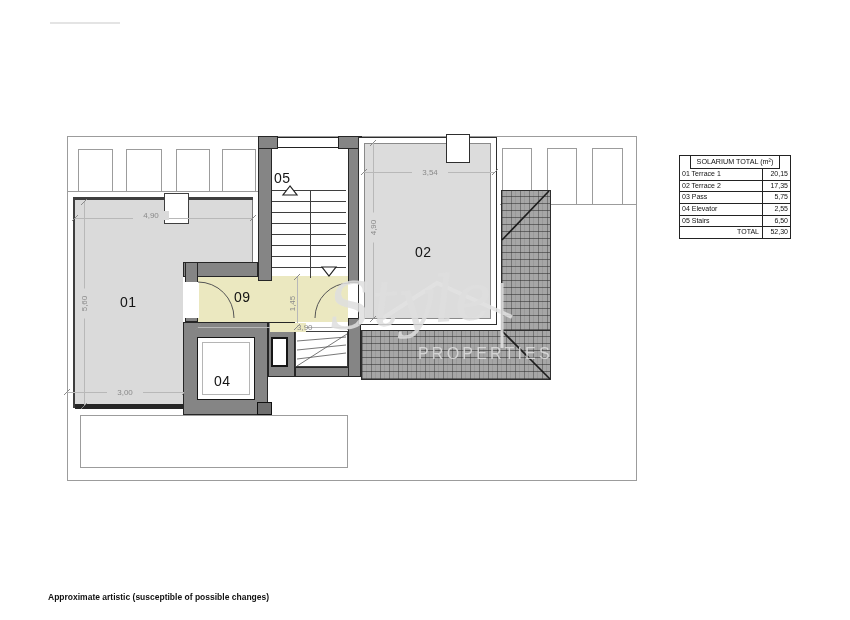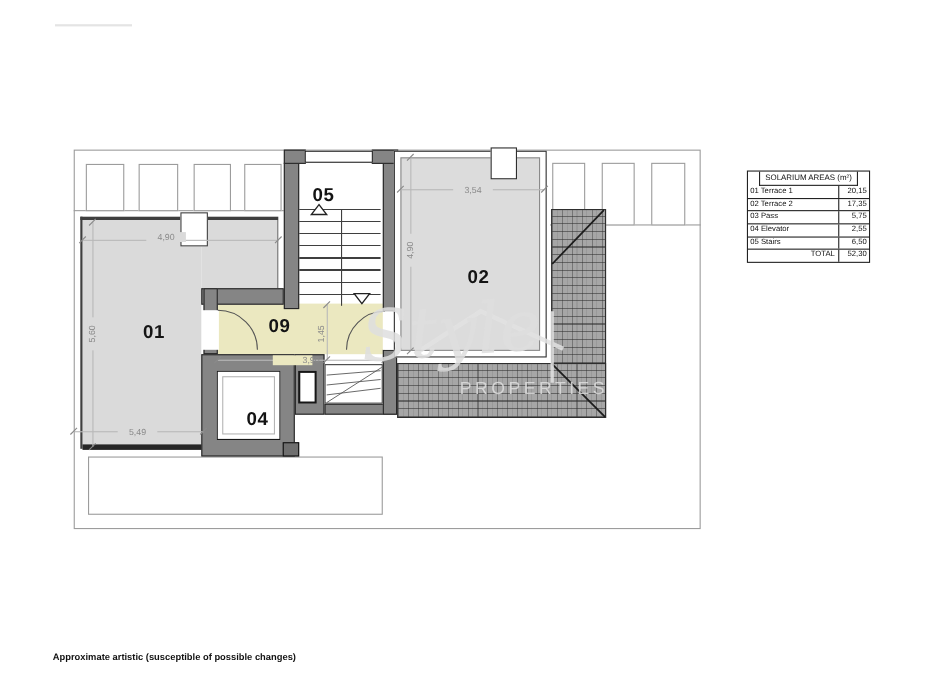--- a/index.html
+++ b/index.html
@@ -18,21 +18,21 @@
   .pergola{background:#fff;border:1px solid #9c9c9c;}
   .roof{background-color:#a6a6a6;border:1px solid #2e2e2e;
     background-image:
       repeating-linear-gradient(0deg, rgba(45,45,45,.55) 0 1px, transparent 1px 7px),
       repeating-linear-gradient(90deg, rgba(45,45,45,.40) 0 1px, transparent 1px 9px),
       repeating-linear-gradient(90deg, transparent 0 4px, rgba(130,130,130,.35) 4px 5px, transparent 5px 9px);}
   .treads{background-image:repeating-linear-gradient(180deg,#3f3f3f 0 1px,transparent 1px 11px);}
   .dimline{background:#b8b8b8;}
   .dimlabel{color:#8a8a8a;font-size:8px;line-height:9px;text-align:center;white-space:nowrap;}
   .rot{transform:rotate(-90deg);transform-origin:center;}
-  .roomlabel{color:#141414;font-size:17px;font-weight:bold;text-align:right;
+  .roomlabel{color:#141414;font-size:14px;font-weight:normal;text-align:left;
              letter-spacing:.5px;line-height:12px;}
   
   .area-table{left:679px;top:155px;width:112px;border:1px solid #222;background:#fff;
               font-size:7px;color:#111;}
   .tbl-title{height:12px;line-height:12px;text-align:center;margin:0 10px;
              border-left:1px solid #222;border-right:1px solid #222;border-bottom:1px solid #222;
              font-size:7.2px;}
   .tbl-row{display:flex;height:10.7px;line-height:10.7px;border-bottom:1px solid #222;}
   .tbl-row:last-child{border-bottom:none;}
   .tbl-row .lbl{flex:1;padding-left:2px;border-right:1px solid #222;}
@@ -111,22 +111,22 @@
 <div class="abs dimline" style="left:75px;top:218px;width:178px;height:1px;"></div>
 <div class="abs dimline" style="left:84px;top:202px;width:1px;height:204px;"></div>
 <div class="abs dimline" style="left:67px;top:392px;width:118px;height:1px;"></div>
 <div class="abs dimline" style="left:198px;top:327px;width:152px;height:1px;"></div>
 <div class="abs dimline" style="left:297px;top:277px;width:1px;height:50px;"></div>
 <div class="abs dimline" style="left:364px;top:172px;width:131px;height:1px;"></div>
 <div class="abs dimline" style="left:373px;top:143px;width:1px;height:176px;"></div>
 
 <div class="abs dimlabel area-gray" style="left:133px;top:211px;width:36px;">4,90</div>
 <div class="abs dimlabel area-gray rot" style="left:69px;top:299px;width:30px;">5,60</div>
-<div class="abs dimlabel area-gray" style="left:107px;top:388px;width:36px;">5,49</div>
-<div class="abs dimlabel area-yellow" style="left:248px;top:323px;width:36px;padding-left:27px;">3,90</div>
+<div class="abs dimlabel area-gray" style="left:107px;top:388px;width:36px;">3,00</div>
+<div class="abs dimlabel area-yellow" style="left:270px;top:323px;width:36px;padding-left:27px;">3,90</div>
 <div class="abs dimlabel area-yellow rot" style="left:277px;top:299px;width:30px;">1,45</div>
 <div class="abs dimlabel area-gray2" style="left:412px;top:168px;width:36px;">3,54</div>
 <div class="abs dimlabel area-gray2 rot" style="left:358px;top:223px;width:30px;">4,90</div>
 
 <div class="abs roomlabel" style="left:120px;top:296px;width:30px;">01</div>
 <div class="abs roomlabel" style="left:415px;top:246px;width:30px;">02</div>
 <div class="abs roomlabel" style="left:234px;top:291px;width:30px;">09</div>
 <div class="abs roomlabel" style="left:214px;top:375px;width:30px;">04</div>
 <div class="abs roomlabel" style="left:274px;top:172px;width:30px;">05</div>
 
@@ -169,21 +169,21 @@
 <div class="abs watermark" style="left:270px;top:262px;width:280px;height:110px;">
   <svg width="280" height="110" viewBox="0 0 280 110" style="position:absolute;left:0;top:0;">
     <polyline points="107,60 167,21 242,55" fill="none" stroke="#e3e3e3" stroke-width="4"></polyline>
     <line x1="232" y1="21" x2="232" y2="86" stroke="#e3e3e3" stroke-width="3"></line>
   </svg>
   <div class="wm-script" style="left:58px;top:8px;">Style</div>
   <div class="wm-caption" style="left:148px;top:83px;">PROPERTIES</div>
 </div>
 
 <div class="abs area-table">
-  <div class="tbl-title">SOLARIUM  AREAS (m²)</div>
+  <div class="tbl-title">SOLARIUM  TOTAL (m²)</div>
   <div class="tbl-row">
     <span class="lbl">01 Terrace 1</span>
     <span class="val">20,15</span>
   </div>
   <div class="tbl-row">
     <span class="lbl">02 Terrace 2</span>
     <span class="val">17,35</span>
   </div>
   <div class="tbl-row">
     <span class="lbl">03 Pass</span>

